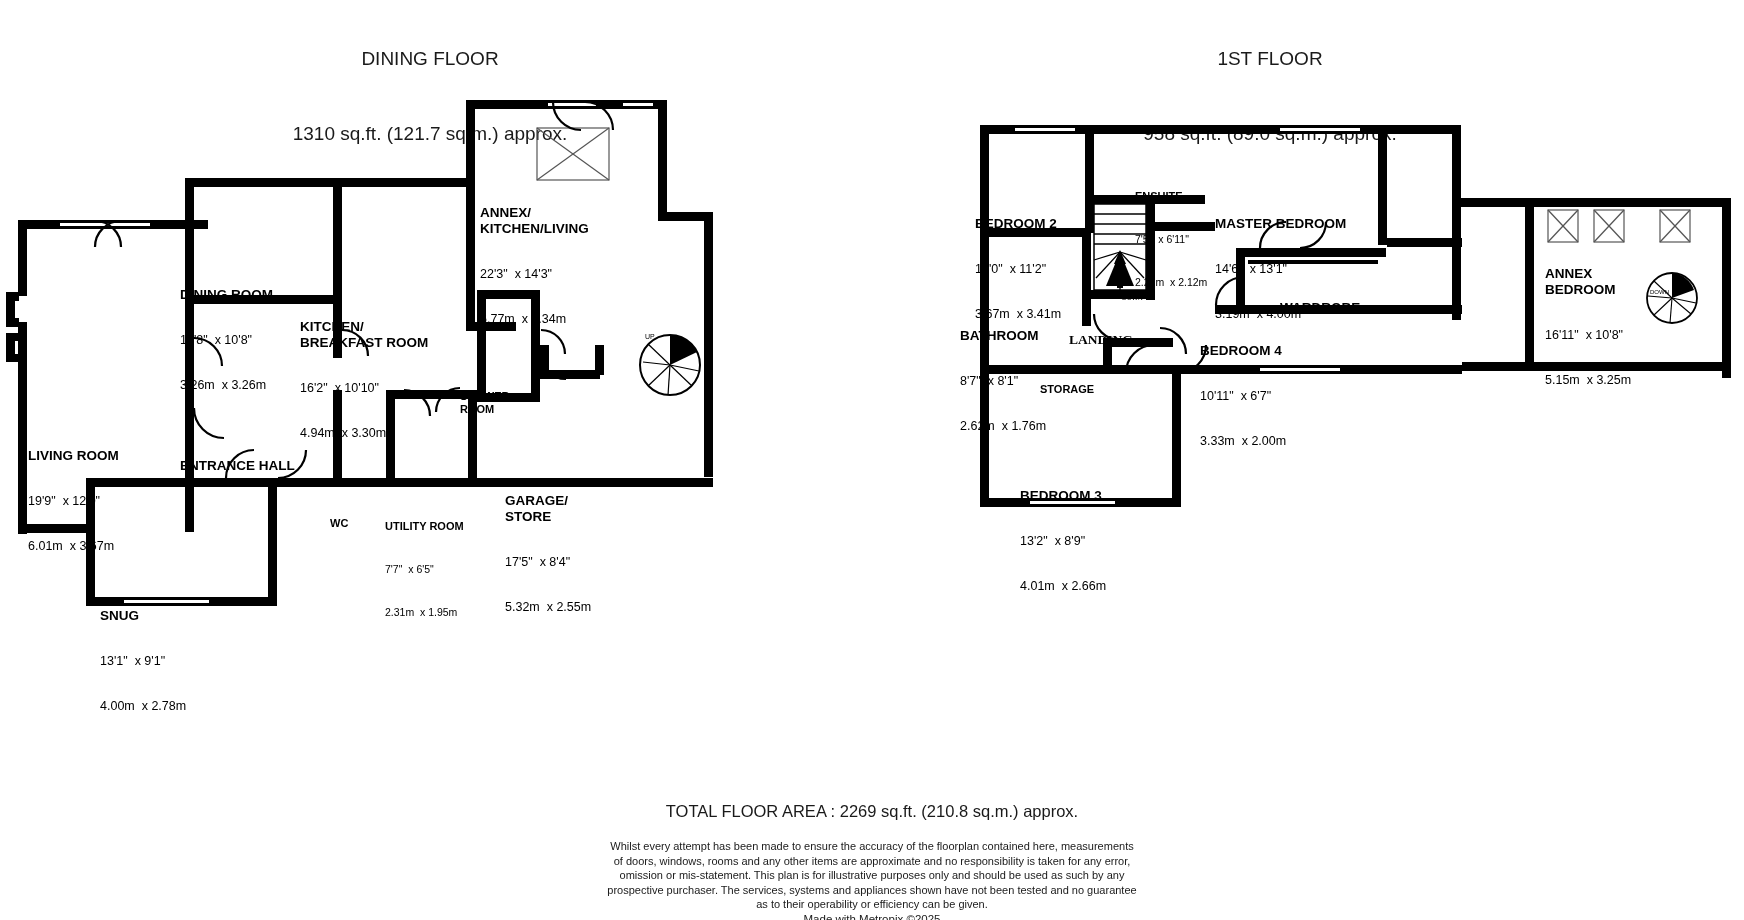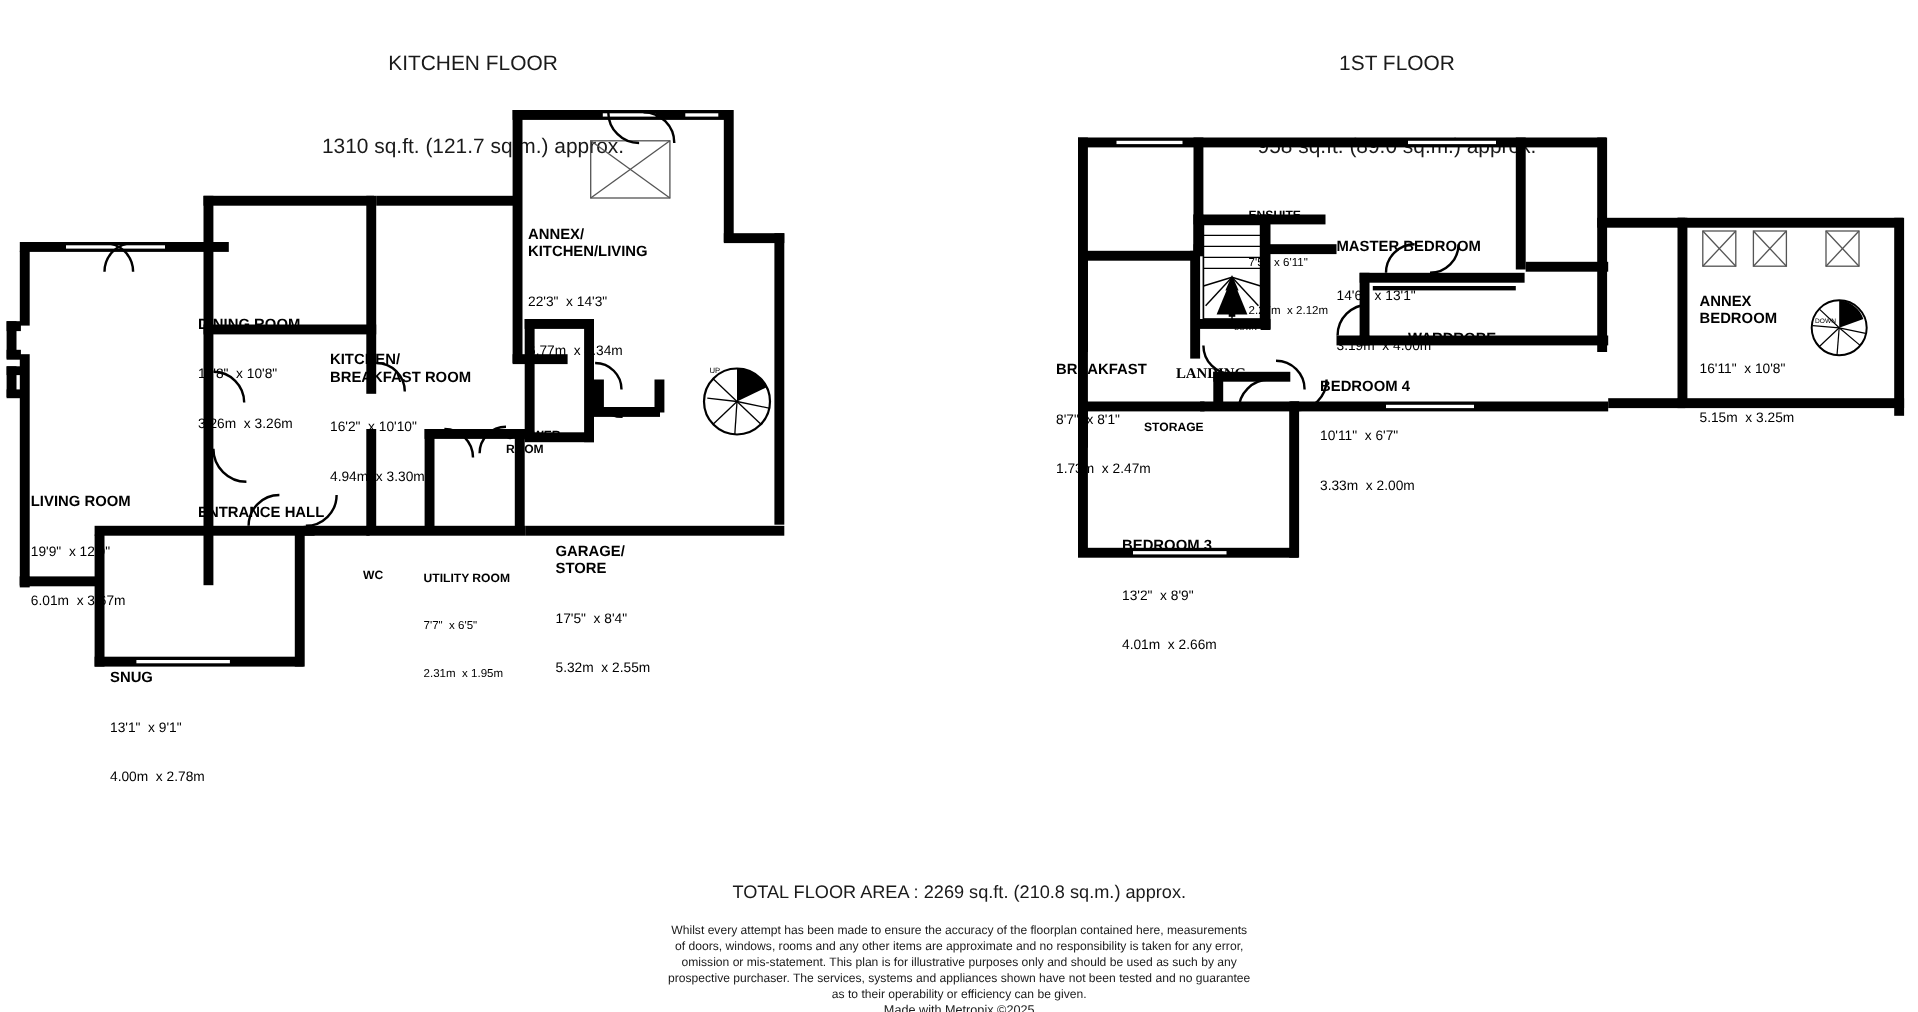--- a/index.html
+++ b/index.html
@@ -80,21 +80,21 @@
     color: #1a1a1a;
   }
   svg { display: block; }
 </style>
 </head>
 <body>
 
 <div class="canvas">
 
   <div class="floor-title" id="ground-title">
-    <div>KITCHEN FLOOR</div>
+    <div>DINING FLOOR</div>
     <div>1310 sq.ft. (121.7 sq.m.) approx.</div>
   </div>
 
   <div class="floor-title" id="first-title">
     <div>1ST FLOOR</div>
     <div>958 sq.ft. (89.0 sq.m.) approx.</div>
   </div>
 
   <svg width="820" height="640" viewBox="0 0 820 640" style="position:absolute;left:0px;top:90px;">
     <g fill="#000000">
@@ -360,20 +360,25 @@
         <line x1="712" y1="198" x2="688" y2="196"></line>
         <line x1="712" y1="198" x2="694" y2="215"></line>
         <line x1="712" y1="198" x2="710" y2="223"></line>
         <line x1="712" y1="198" x2="731" y2="214"></line>
         <line x1="712" y1="198" x2="736" y2="203"></line>
       </g>
       <text x="690" y="194" font-size="6" font-family="Liberation Sans, sans-serif">DOWN</text>
     </g>
   </svg>
 
+  <div class="label" style="left:975px; top:186px; width:175px;">
+    <span class="nm">BEDROOM 2</span>
+    <span class="dim">12'0"  x 11'2"</span>
+    <span class="dim">3.67m  x 3.41m</span>
+  </div>
 
   <div class="label small" style="left:1135px; top:160px; width:135px;">
     <span class="nm">ENSUITE</span>
     <span class="dim">7'5"  x 6'11"</span>
     <span class="dim">2.27m  x 2.12m</span>
   </div>
 
   <div class="label" style="left:1215px; top:186px; width:190px;">
     <span class="nm">MASTER BEDROOM</span>
     <span class="dim">14'6"  x 13'1"</span>
@@ -385,23 +390,23 @@
 BEDROOM</span>
     <span class="dim">16'11"  x 10'8"</span>
     <span class="dim">5.15m  x 3.25m</span>
   </div>
 
   <div class="label" style="left:1280px; top:270px; width:120px;">
     <span class="nm">WARDROBE</span>
   </div>
 
   <div class="label" style="left:960px; top:298px; width:160px;">
-    <span class="nm">BREAKFAST</span>
+    <span class="nm">BATHROOM</span>
     <span class="dim">8'7"  x 8'1"</span>
-    <span class="dim">1.73m  x 2.47m</span>
+    <span class="dim">2.62m  x 1.76m</span>
   </div>
 
   <div class="label" style="left:1069px; top:302px; width:130px;font-family:Liberation Serif, serif;">
     <span class="nm">LANDING</span>
   </div>
 
   <div class="label" style="left:1200px; top:313px; width:175px;">
     <span class="nm">BEDROOM 4</span>
     <span class="dim">10'11"  x 6'7"</span>
     <span class="dim">3.33m  x 2.00m</span>

